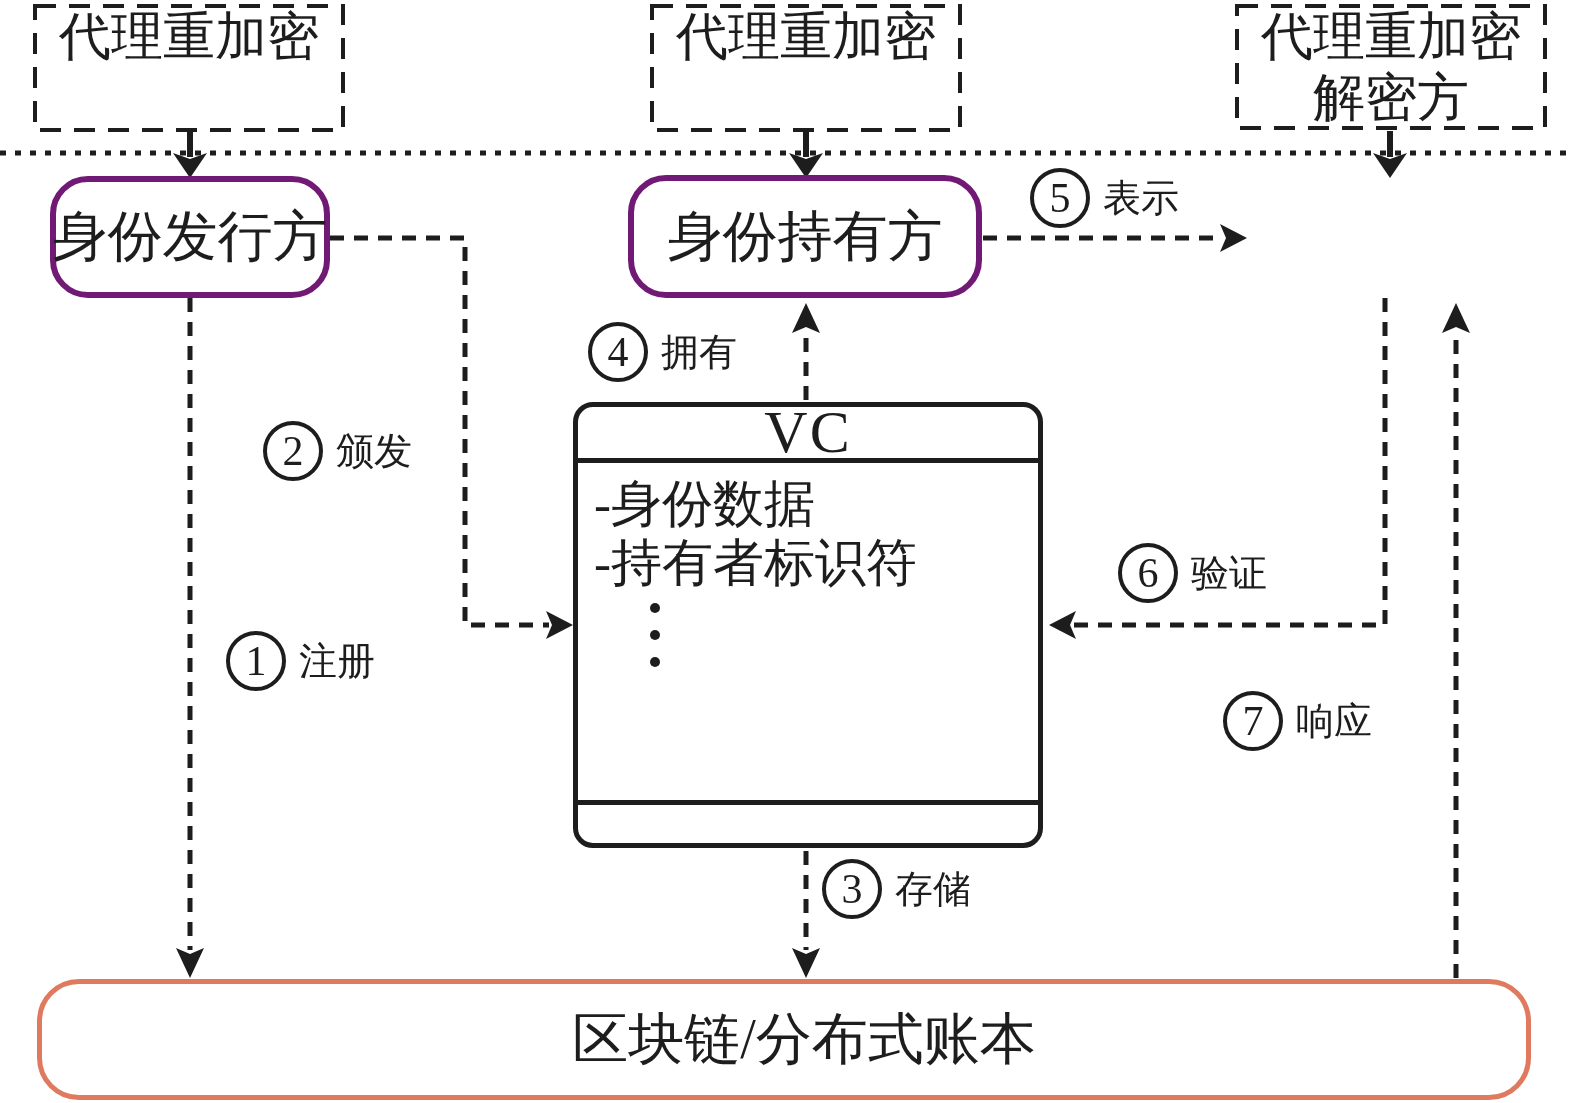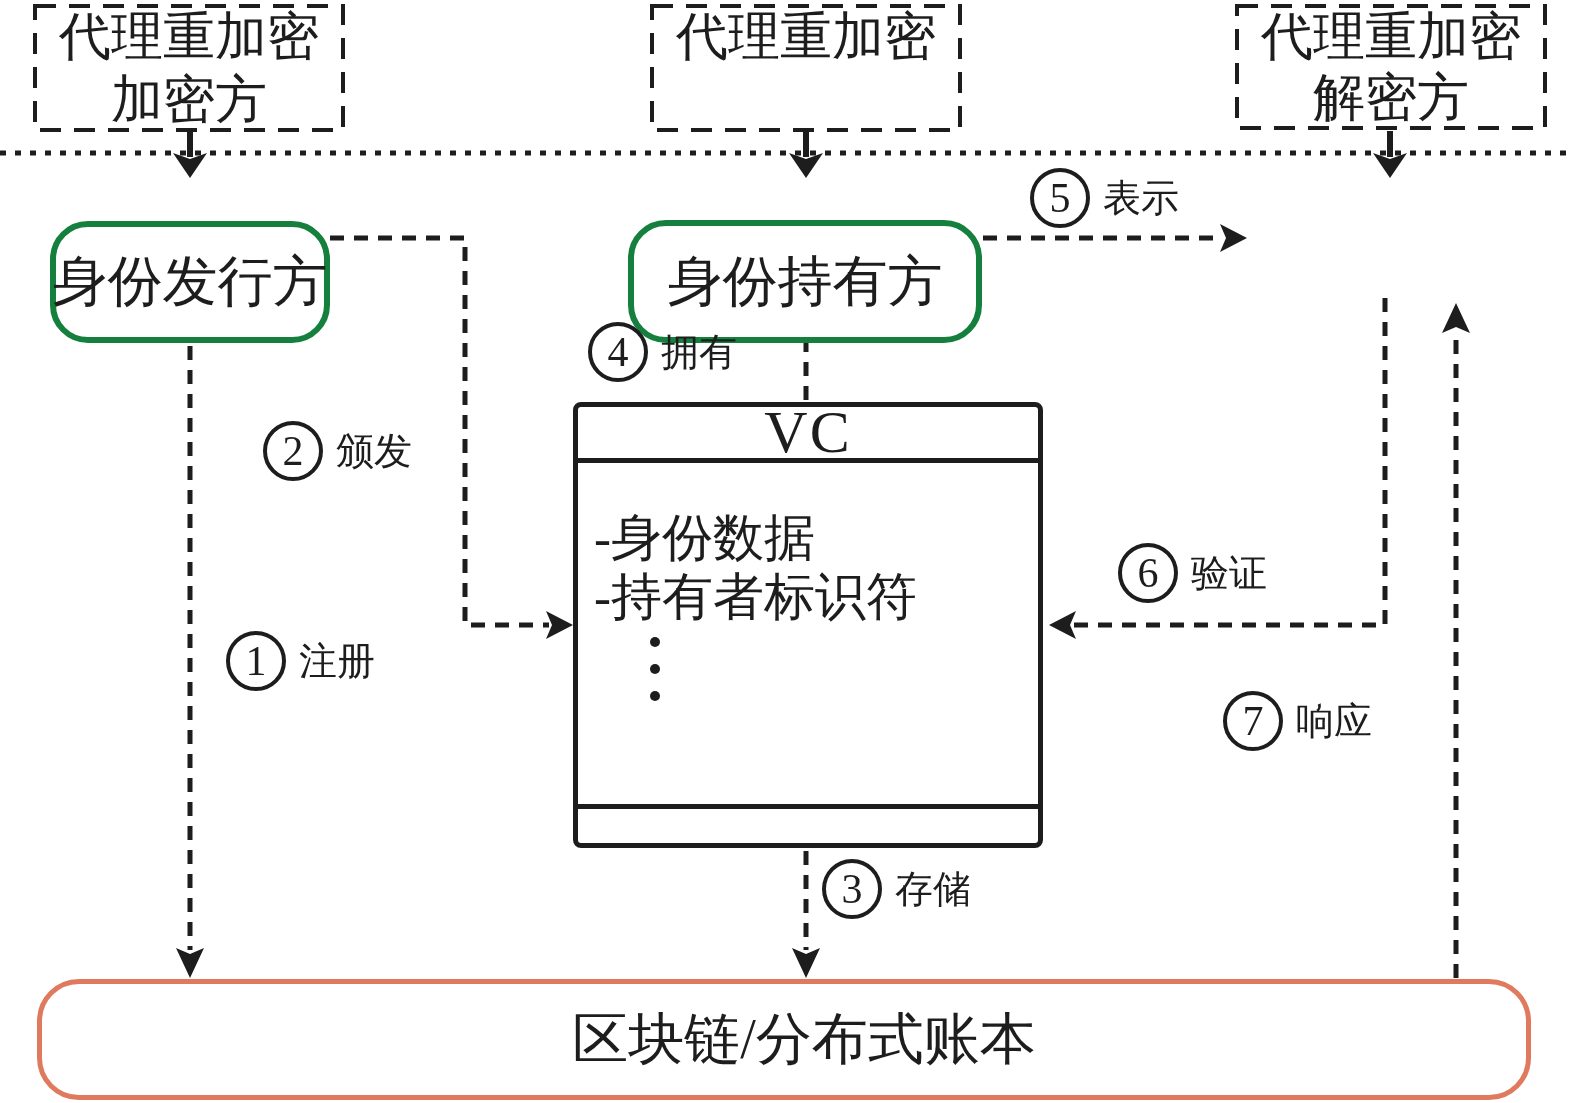--- a/index.html
+++ b/index.html
@@ -13,28 +13,28 @@
   }
   .wires{position:absolute;left:0;top:0;width:1575px;height:1103px;}
   .abs{position:absolute;box-sizing:border-box;}
   
   .topbox{
     display:flex;flex-direction:column;align-items:center;justify-content:space-between;
     text-align:center;font-size:52px;line-height:61px;white-space:nowrap;
   }
   
   .actor{
-    border:6px solid #15803d;border-radius:38px;background:#fff;
+    border:6px solid #701a75;border-radius:38px;background:#fff;
     display:flex;align-items:center;justify-content:center;
-    font-size:55px;white-space:nowrap;margin-top:45px;
+    font-size:55px;white-space:nowrap;
   }
   
   .vcbox{
-    border:5px solid #1d1d1d;border-radius:8px;background:#fff;
-    display:flex;flex-direction:column;gap:34px;
+    border:5px solid #1d1d1d;border-radius:20px;background:#fff;
+    display:flex;flex-direction:column;
   }
   .vc-header{
     height:51px;border-bottom:5px solid #1d1d1d;
     display:flex;align-items:center;justify-content:center;
     font-size:60px;letter-spacing:2px;
   }
   .vc-body{
     height:325px;border-bottom:5px solid #1d1d1d;
     padding:12px 0 0 16px;font-size:51px;line-height:59px;
   }
@@ -116,21 +116,20 @@
     </g>
 
     <g>
       <line x1="1456" y1="978" x2="1456" y2="331" stroke="#1d1d1d" stroke-width="5" stroke-dasharray="14 10"></line>
       <polygon points="1442,333 1456,303 1470,333 1456,327" fill="#1d1d1d"></polygon>
     </g>
   </svg>
 
   <div class="abs topbox" style="left:35px;top:6px;width:308px;height:124px;">
     <span>代理重加密</span>
-    <span>加密方</span>
   </div>
   <div class="abs topbox" style="left:652px;top:6px;width:308px;height:124px;">
     <span>代理重加密</span>
   </div>
   <div class="abs topbox" style="left:1237px;top:6px;width:308px;height:122px;">
     <span>代理重加密</span>
     <span>解密方</span>
   </div>
 
   <div class="abs actor" style="left:50px;top:176px;width:280px;height:122px;">

